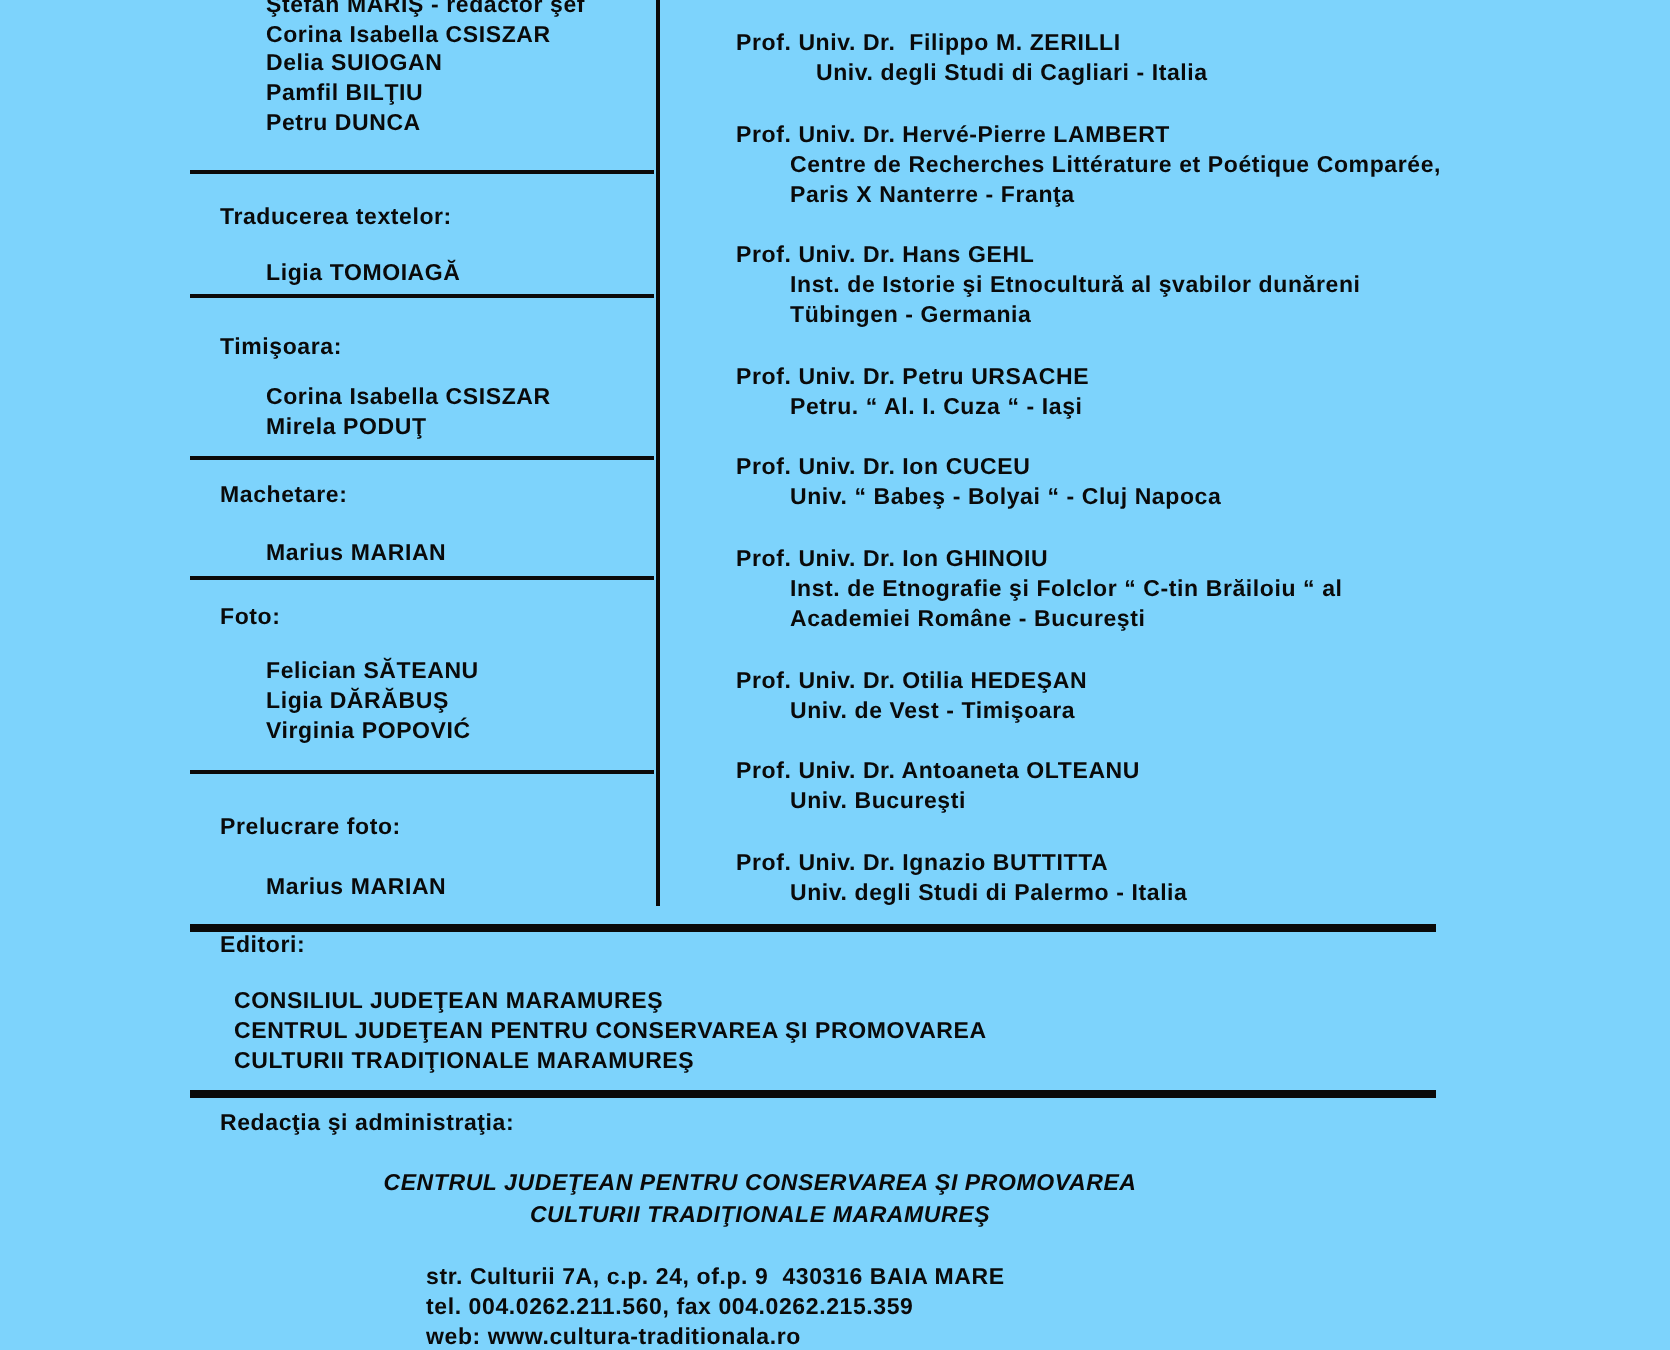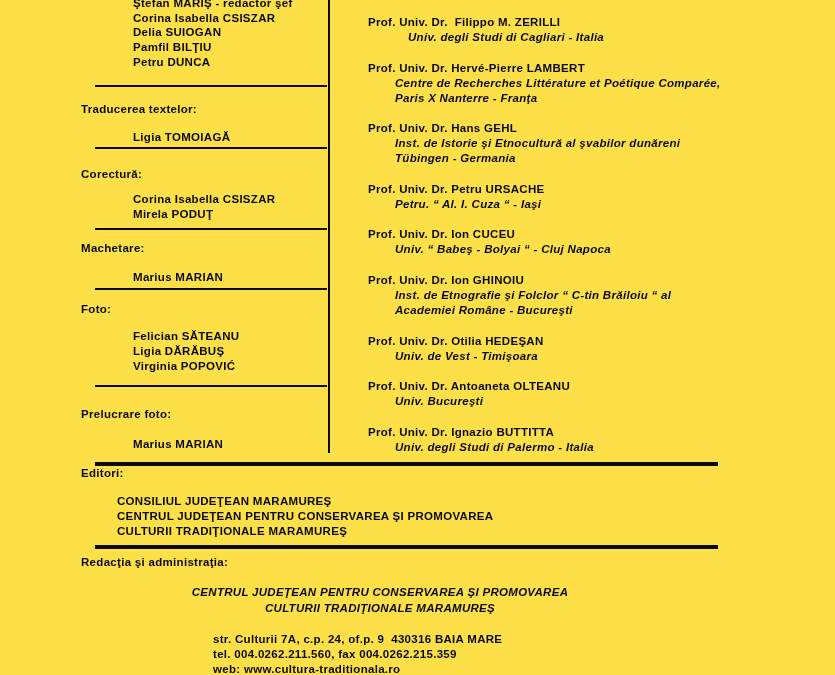--- a/index.html
+++ b/index.html
@@ -1,20 +1,20 @@
 <!DOCTYPE html>
 <html><head>
 <meta charset="utf-8">
 <style>
   html, body { margin: 0; padding: 0; background: #ffffff; }
   .page {
     position: relative;
     width: 835px;
     height: 675px;
-    background: #fde047;
+    background: #7dd3fc;
     overflow: hidden;
     font-family: "Liberation Sans", sans-serif;
     font-weight: 700;
     color: #0a0a0a;
     font-size: 11.5px;
     letter-spacing: 0.3px;
   }
   .vline {
     position: absolute;
     left: 328px; top: 0; width: 2px; height: 453px;
@@ -23,31 +23,31 @@
   .rule {
     position: absolute;
     left: 95px; width: 232px; height: 2px;
     background: #0a0a0a;
   }
   .thick-rule {
     position: absolute;
     left: 95px; width: 623px; height: 4px;
     background: #0a0a0a;
   }
-  .label { position: absolute; left: 81px; text-align: right; }
+  .label { position: absolute; left: 110px; text-align: right; }
   .names { position: absolute; left: 133px; line-height: 15px; }
   .top-names { position: absolute; left: 133px; top: -4px; line-height: 14.7px; }
   .right-col {
     position: absolute; left: 340px; top: 15px; width: 385px;
     line-height: 15px;
     margin-left: 28px;
   }
   .entry { margin-bottom: 15.6px; }
   .entry-name { white-space: pre-wrap; }
-  .entry-sub { padding-left: 27px; font-style: italic; }
+  .entry-sub { padding-left: 27px; }
   .entry-sub.deep { padding-left: 40px; }
   .editors-lines { position: absolute; left: 117px; top: 494px; line-height: 15px; }
   .org-italic {
     position: absolute; left: 95px; top: 584px; width: 570px;
     text-align: center; font-style: italic; line-height: 16px;
   }
   .addr { position: absolute; left: 213px; top: 632px; line-height: 15px; }
   .addr-line, .ed-line { white-space: pre-wrap; }
 </style>
 </head>
@@ -69,21 +69,21 @@
   <div class="rule" style="top:147px"></div>
   <div class="rule" style="top:228px"></div>
   <div class="rule" style="top:288px"></div>
   <div class="rule" style="top:385px"></div>
 
   <div class="label" style="top:103px">Traducerea textelor:</div>
   <div class="names" style="top:130px">
     <div>Ligia TOMOIAGĂ</div>
   </div>
 
-  <div class="label" style="top:168px">Corectură:</div>
+  <div class="label" style="top:168px">Timişoara:</div>
   <div class="names" style="top:192px">
     <div>Corina Isabella CSISZAR</div>
     <div>Mirela PODUŢ</div>
   </div>
 
   <div class="label" style="top:242px">Machetare:</div>
   <div class="names" style="top:270px">
     <div>Marius MARIAN</div>
   </div>
 

